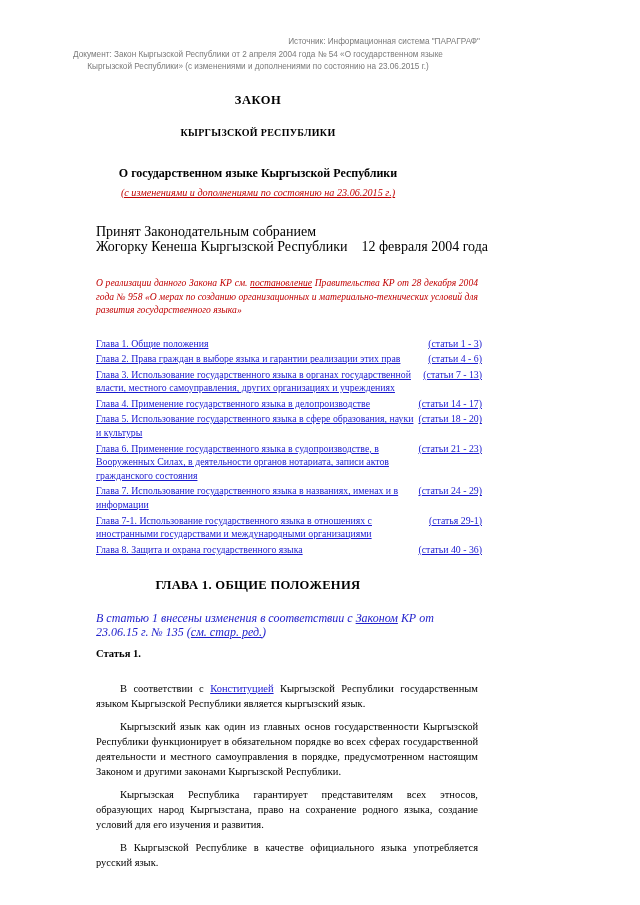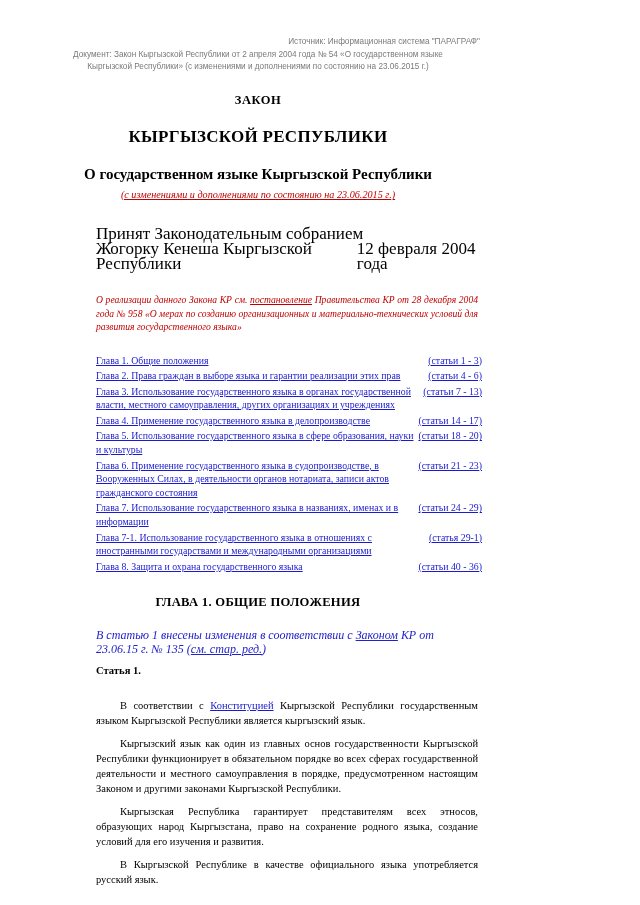--- a/index.html
+++ b/index.html
@@ -45,45 +45,45 @@
   .title-zakon {
     text-align: center;
     font-weight: bold;
     font-size: 12.5px;
     letter-spacing: 0.5px;
     margin-top: 20px;
   }
   .title-republic {
     text-align: center;
     font-weight: bold;
-    font-size: 17px;
+    font-size: 10px;
     letter-spacing: 0.3px;
     margin-top: 19px;
   }
   .title-about {
     text-align: center;
     font-weight: bold;
-    font-size: 15px;
-    margin-top: 19px;
+    font-size: 12px;
+    margin-top: 28px;
   }
   .title-amend {
     text-align: center;
     font-style: italic;
     font-size: 10.2px;
     color: #c00000;
     margin-top: 6px;
   }
   .title-amend .red-underline {
     text-decoration: underline;
   }
   .adopt-block {
     margin-top: 26px;
     padding-left: 96px;
     padding-right: 20px;
-    font-size: 17px;
+    font-size: 14px;
     line-height: 15px;
     position: relative;
   }
   .adopt-row {
     display: flex;
     justify-content: space-between;
   }
   .adopt-left { }
   .adopt-date { padding-right: 8px; }
   .note-red {

